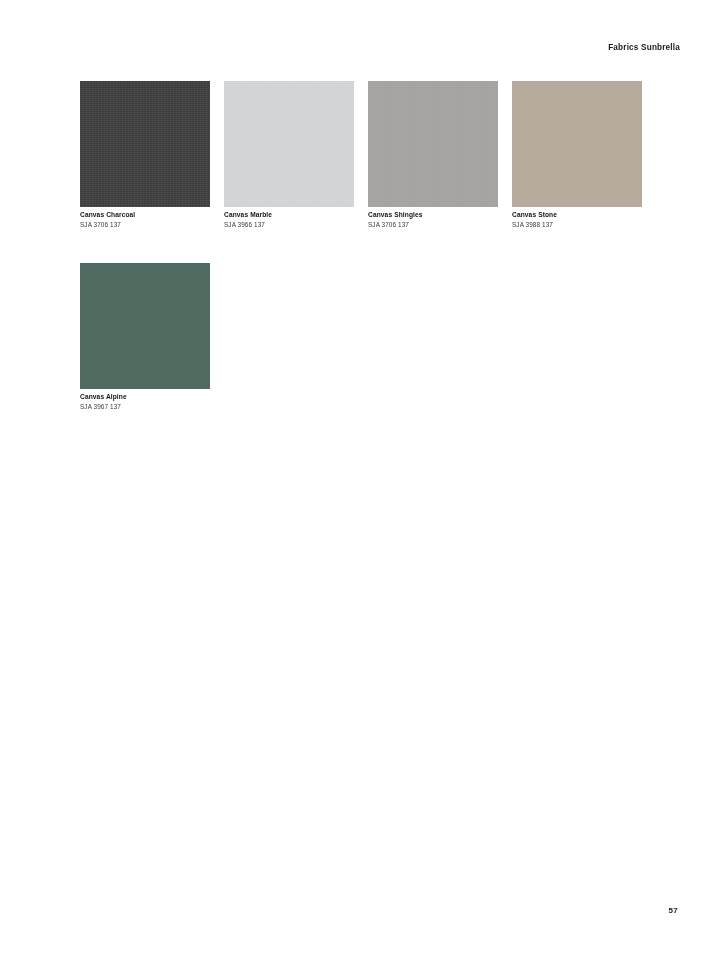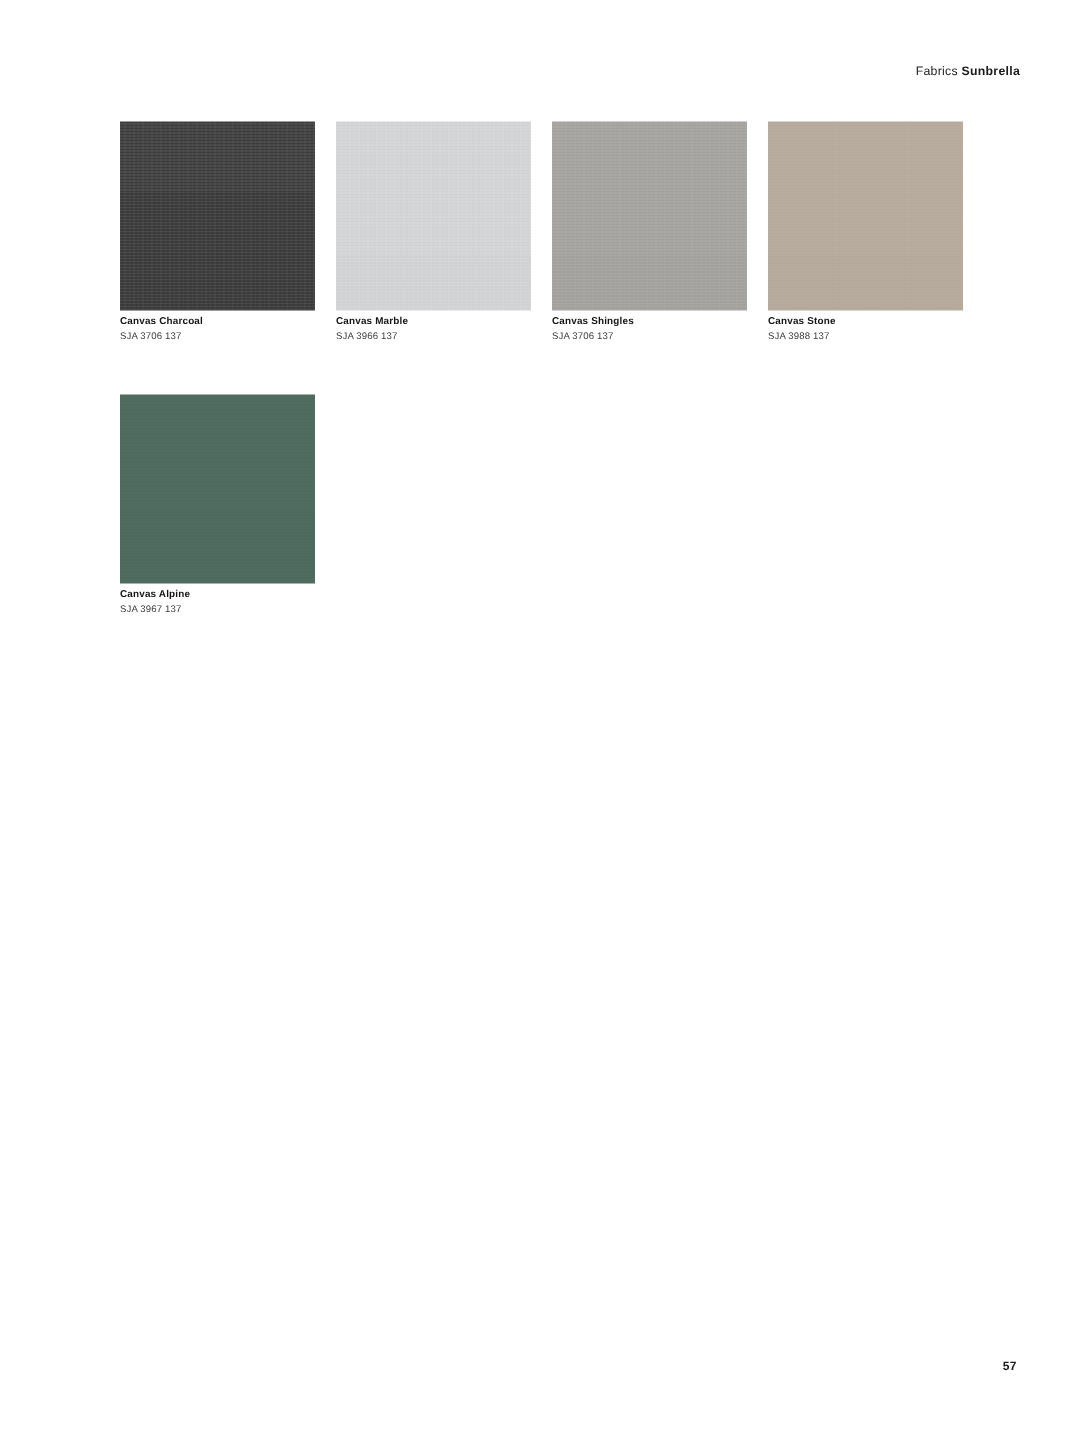--- a/index.html
+++ b/index.html
@@ -26,21 +26,21 @@
     position: absolute;
     top: 44px;
     right: 46px;
     font-size: 8.2px;
     letter-spacing: 0.18px;
     color: #1a1a1a;
     line-height: 1;
     white-space: nowrap;
   }
   .running-head .rh-category {
-    font-weight: 400;
+    font-weight: 700;
     margin-top: 41px;
   }
   .running-head .rh-brand {
     font-weight: 700;
     margin-left: 2.5px;
   }
 
   
   .swatch-grid {
     position: absolute;

